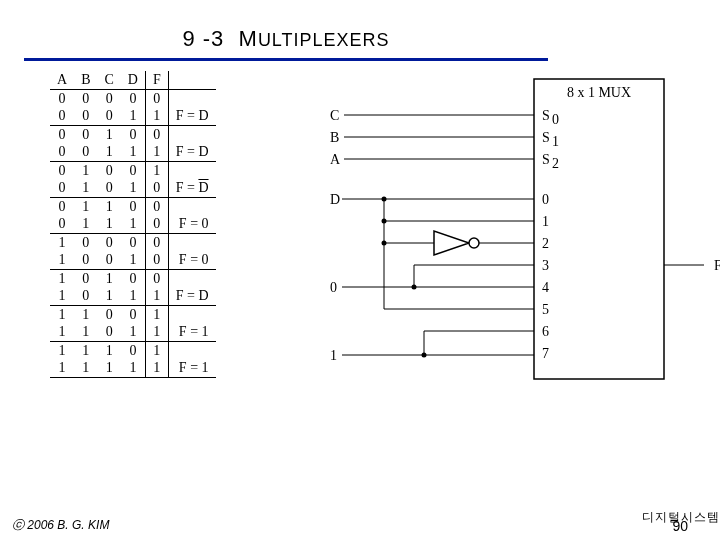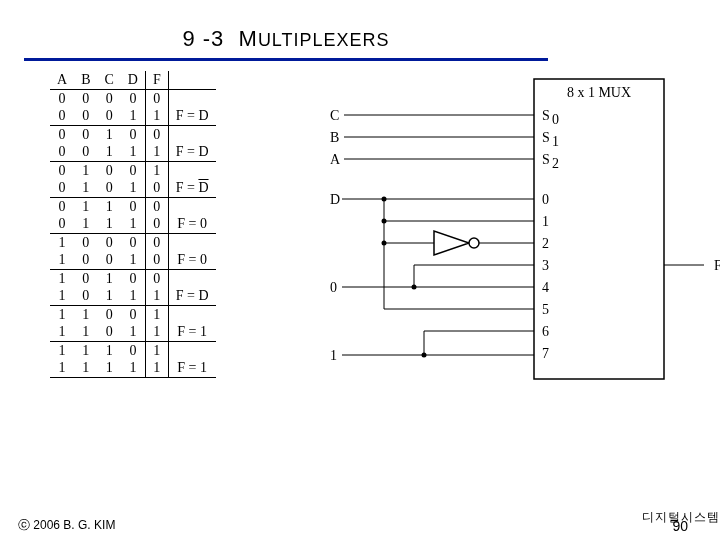--- a/index.html
+++ b/index.html
@@ -63,21 +63,21 @@
     font-weight: 400;
   }
   .ttable th {
     border-bottom: 1px solid #000;
   }
   .ttable .sep td {
     border-bottom: 1px solid #000;
   }
   .ttable .colF { border-left: 1px solid #000; }
   .ttable .note {
-    text-align: center;
+    text-align: right;
     font-family: "Times New Roman", Times, serif;
   }
   .ttable tbody tr:last-child td { border-bottom: 1px solid #000; }
   .ttable th.colF { border-left: 1px solid #000; }
   .ttable th:first-child, .ttable td:first-child { border-left: 1px solid #000; }
   .ttable th:nth-child(5), .ttable td:nth-child(5) { border-right: 1px solid #000; }
   .ttable th:first-child { border-left: none; }
   .ttable td:first-child { border-left: none; }
   .ovl { text-decoration: overline; }
 
@@ -99,22 +99,23 @@
   .footer {
     position: absolute;
     left: 0;
     bottom: 14px;
     width: 720px;
     font-family: "Malgun Gothic", Arial, sans-serif;
     font-size: 12px;
   }
   .footer .copy {
     position: absolute;
-    left: 18px;
+    left: 12px;
     bottom: 0;
+    font-style: italic;
   }
   .footer .center {
     position: absolute;
     left: 0;
     right: 0;
     bottom: 8px;
     text-align: right;
     letter-spacing: 1px;
   }
   .footer .pageno {

